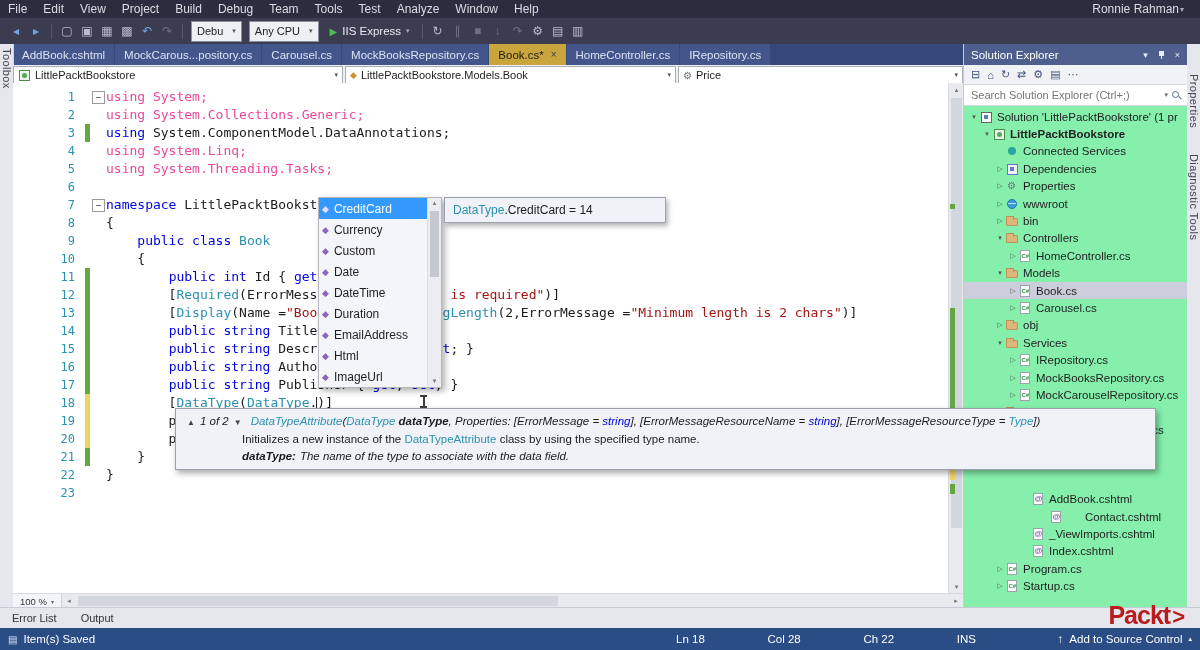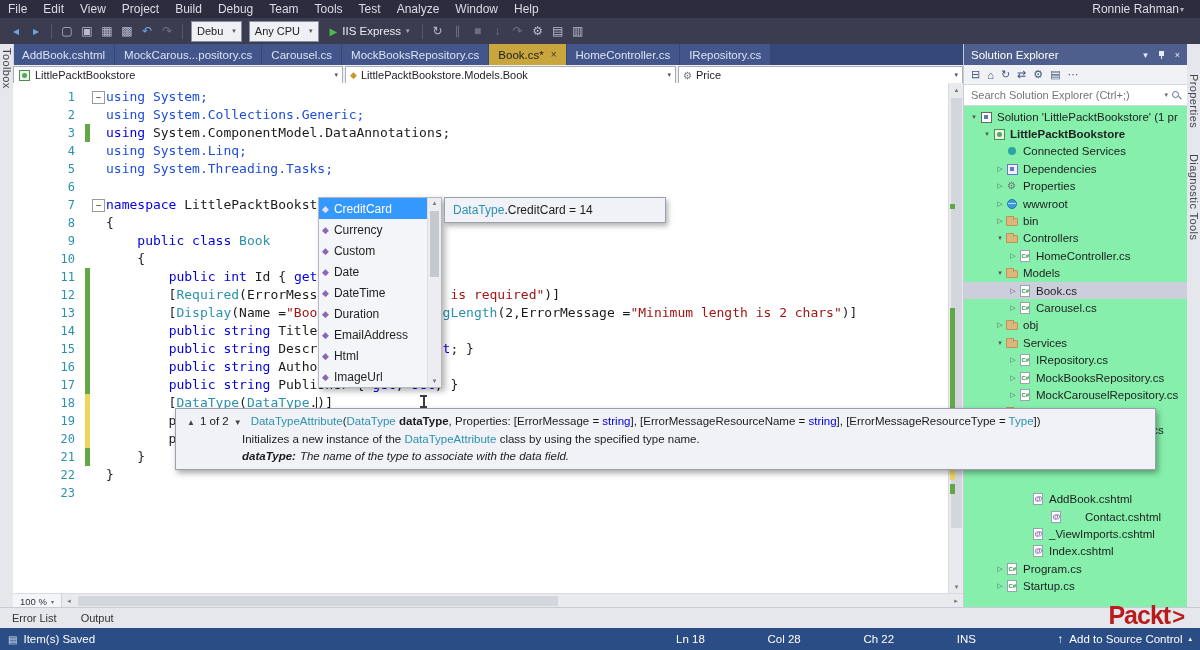--- a/index.html
+++ b/index.html
@@ -50,21 +50,21 @@
   .editor{position:absolute;left:13px;top:83px;width:935px;height:510px;background:#fff;overflow:hidden;padding-top:5px;}
   .crow{display:flex;height:18px;}
   .ln{width:62px;text-align:right;padding-right:8px;color:#2b91af;font:12px/18px "DejaVu Sans Mono",monospace;flex:none;}
   .mark{width:5px;margin-left:2px;flex:none;}
   .mark.green{background:#63a845;}
   .mark.yellow{background:#eed560;}
   .fold{width:16px;flex:none;position:relative;}
   .foldbox{position:absolute;left:2px;top:3px;width:11px;height:11px;border:1px solid #9a9a9a;background:#fff;
            font:9px/10px "DejaVu Sans Mono",monospace;text-align:center;color:#333;}
   .codetext{font:13px/18px "DejaVu Sans Mono",monospace;white-space:pre;color:#1b1b1b;}
-  .tk-g{color:#1d4ed8;} .tk-k{color:#0000e0;} .tk-t{color:#2b91af;} .tk-s{color:#a31515;} .tk-p{color:#1b1b1b;}
+  .tk-g{color:#ec4899;} .tk-k{color:#0000e0;} .tk-t{color:#2b91af;} .tk-s{color:#a31515;} .tk-p{color:#1b1b1b;}
   .tk-b{font-weight:bold;color:#1b1b1b;}
   .caret{display:inline-block;width:1px;height:14px;background:#222;vertical-align:middle;margin-left:-1px;}
   
   .vscroll{position:absolute;left:948px;top:83px;width:15px;height:510px;background:#e9eaee;border-left:1px solid #d8dae0;}
   .vs-arrow{height:13px;display:flex;align-items:center;justify-content:center;font-size:7px;color:#777;}
   .vs-arrow.bottom{position:absolute;bottom:0;left:0;right:0;}
   .vs-track{position:absolute;top:13px;bottom:13px;left:0;right:0;}
   .vs-thumb{position:absolute;left:2px;right:2px;top:2px;height:430px;background:#d4d6dd;}
   .vs-mk{position:absolute;left:1px;width:5px;}
   .vs-mk.g{background:#63a845;} .vs-mk.y{background:#eed560;}
@@ -86,21 +86,21 @@
   .is-item.sel .is-icon{color:#e8dcff;}
   .is-scroll{position:absolute;right:0;top:0;bottom:0;width:13px;background:#ededf1;border-left:1px solid #dcdce2;}
   .is-scroll .sa{height:11px;text-align:center;font-size:6px;color:#777;line-height:11px;}
   .is-scroll .sa.b{position:absolute;bottom:0;left:0;right:0;}
   .is-thumb{position:absolute;left:2px;right:2px;top:13px;height:66px;background:#c6c8cf;}
   .is-tip{position:absolute;left:444px;top:197px;width:204px;background:#f0f2f8;border:1px solid #9ba0ad;
           box-shadow:2px 3px 5px rgba(0,0,0,.3);z-index:15;padding:4px 8px;font-size:12px;line-height:16px;color:#1b1b1b;}
   
   .sig-tip{position:absolute;left:175px;top:408px;width:963px;background:#f0f2f8;border:1px solid #9ba0ad;
            box-shadow:2px 3px 6px rgba(0,0,0,.35);z-index:20;padding:4px 8px;font-size:11.5px;line-height:17px;color:#1b1b1b;}
-  .sig-l1{white-space:nowrap;overflow:hidden;}
+  .sig-l1{white-space:nowrap;overflow:hidden;font-style:italic;}
   .sg-arrow{font-size:8px;color:#444;margin:0 3px;}
   .sg-pager{margin:0 2px;}
   #sig-main{margin-left:6px;}
   .sig-l2{padding-left:58px;white-space:nowrap;overflow:hidden;}
   .sig-l3{padding-left:58px;font-style:italic;}
   .sg-param{font-weight:bold;margin-right:4px;}
   
   .ibeam{position:absolute;left:419px;top:394px;width:9px;height:15px;z-index:25;}
   .ibeam::before{content:"";position:absolute;left:4px;top:2px;bottom:2px;width:1.5px;background:#3c3c3c;}
   .ibeam::after{content:"";position:absolute;left:1px;right:1px;top:1px;height:1.5px;background:#3c3c3c;box-shadow:0 11px 0 #3c3c3c;}

